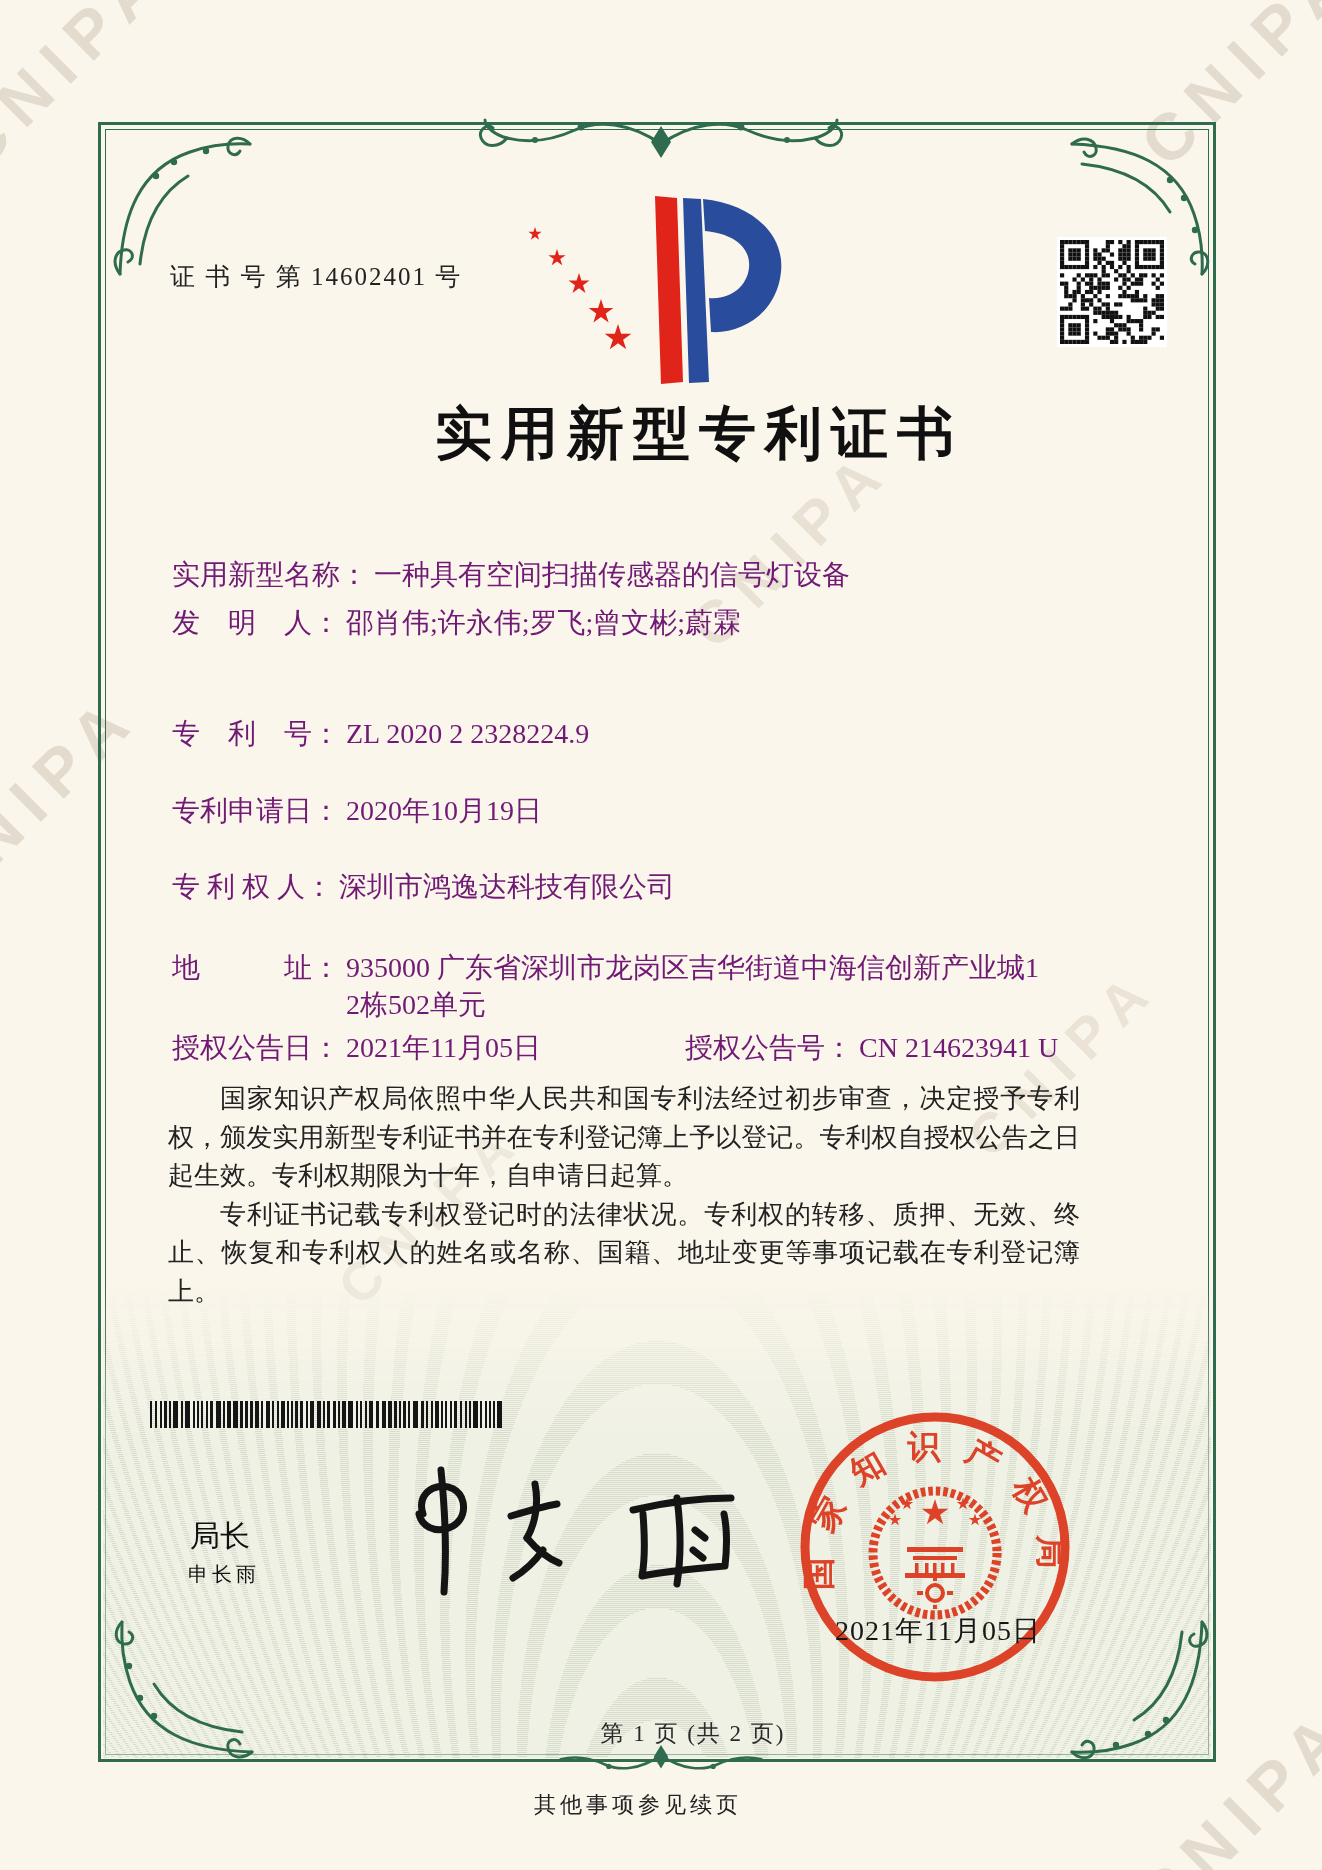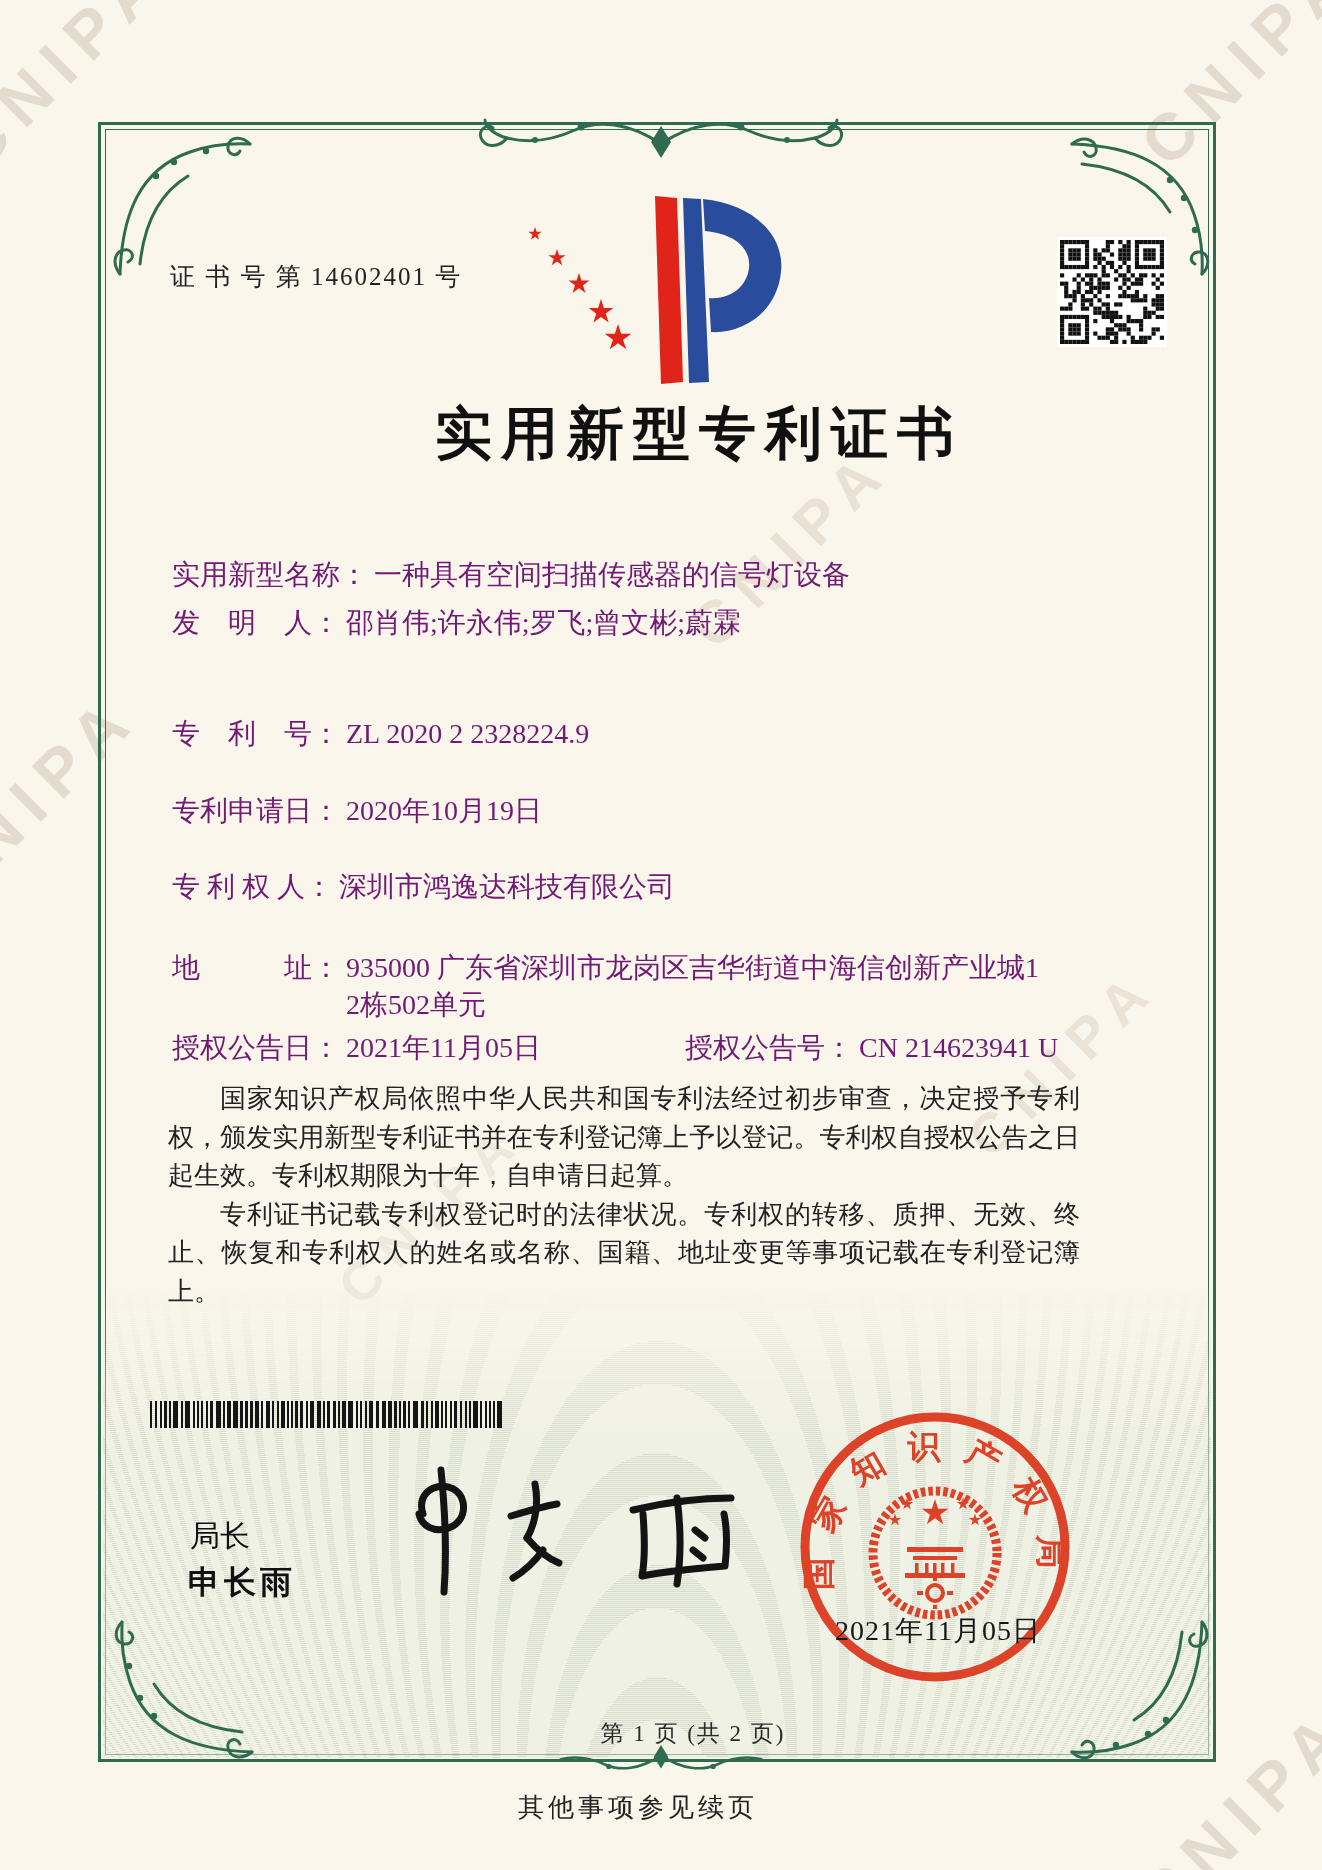--- a/index.html
+++ b/index.html
@@ -71,36 +71,36 @@
   }
   .body-text p{margin:0;text-indent:2em;}
   
   .barcode{position:absolute;left:150px;top:1401px;}
   .officer-title{
     position:absolute;left:190px;top:1516px;
     font-family:"Liberation Sans", sans-serif;font-weight:400;font-size:30px;color:#111;
   }
   .officer-name{
     position:absolute;left:188px;top:1561px;
-    font-family:"Liberation Sans", sans-serif;font-weight:700;font-size:32px;
+    font-family:"Liberation Sans", sans-serif;font-weight:400;font-size:20px;
     letter-spacing:4px;color:#111;
   }
   .signature{position:absolute;left:385px;top:1452px;}
   .seal{position:absolute;left:795px;top:1407px;opacity:0.95;}
   .seal-date{
     position:absolute;left:822px;top:1612px;width:232px;
     text-align:center;font-size:28px;color:#161616;letter-spacing:1px;
   }
   .page-footer{
     position:absolute;left:0;top:1718px;width:1322px;
     text-align:center;font-size:23px;letter-spacing:2px;color:#2a2a2a;padding-left:32px;
   }
   .continuation{
     position:absolute;left:0;top:1790px;width:1276px;
-    text-align:center;font-size:26px;letter-spacing:4px;color:#222;
+    text-align:center;font-size:22px;letter-spacing:4px;color:#222;
   }
 </style>
 </head>
 <body>
 
 <div class="wm" style="left:60px;top:62px;font-size:66px;">CNIPA</div>
 <div class="wm" style="left:1248px;top:58px;font-size:66px;">CNIPA</div>
 <div class="wm" style="left:790px;top:548px;font-size:60px;opacity:.8;">CNIPA</div>
 <div class="wm" style="left:30px;top:800px;font-size:66px;">CNIPA</div>
 <div class="wm" style="left:1062px;top:1062px;font-size:56px;opacity:.7;">CNIPA</div>

